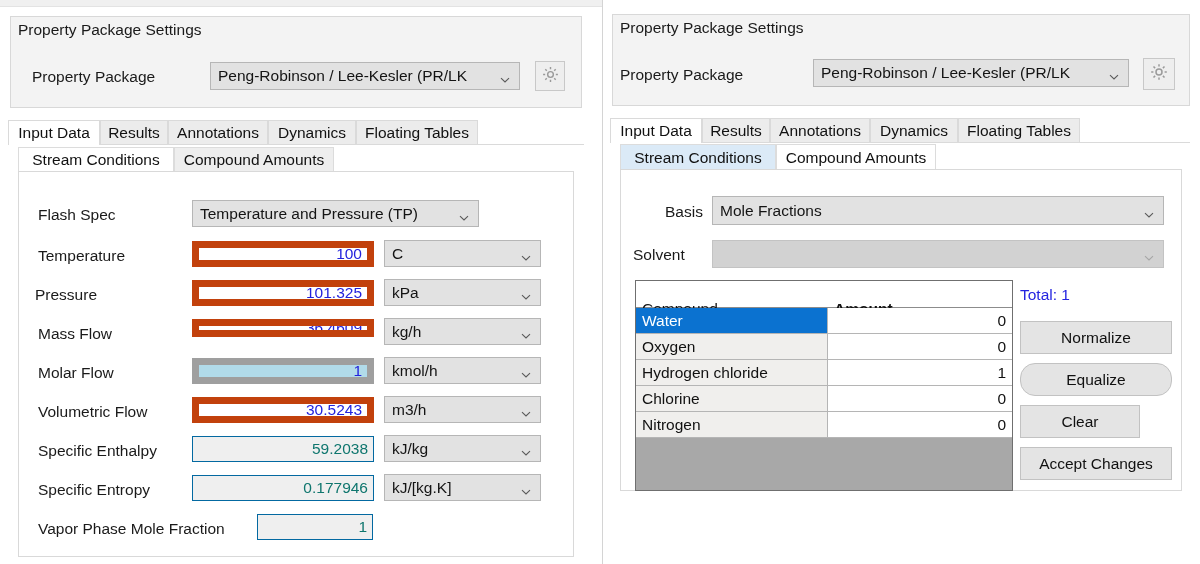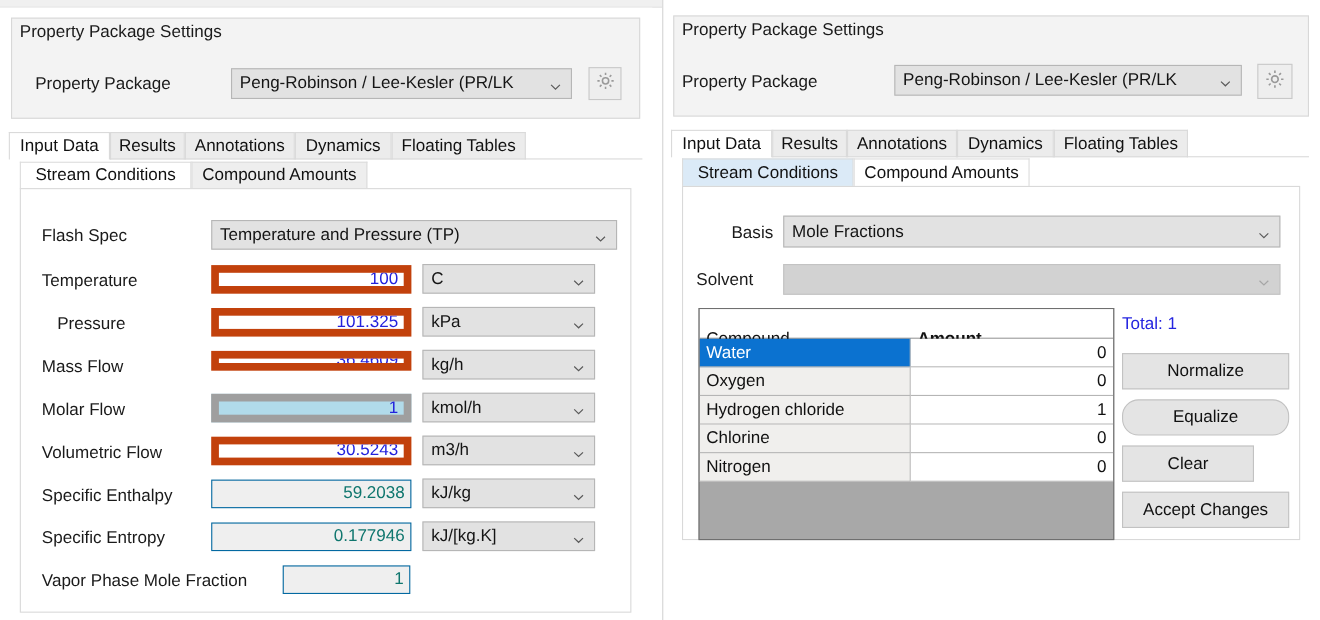--- a/index.html
+++ b/index.html
@@ -228,42 +228,42 @@
         <span>Stream Conditions</span>
         </div>
       <div class="tab inner-inactive" style="left:156px; width:160px; height:25px;">
         <span>Compound Amounts</span>
         </div>
     </div>
 
     <div class="content-frame" style="left:18px; top:164px; width:556px; height:386px;"></div>
 
     <div class="field-label" style="left:38px; top:198px;">Flash Spec</div>
-    <div class="combo" style="left:192px; top:193px; width:369px; height:27px;">
+    <div class="combo" style="left:192px; top:193px; width:287px; height:27px;">
       <span>Temperature and Pressure (TP)</span>
       <span class="chev">
         <svg viewBox="0 0 10 10" width="10" height="10">
             <path d="M1 3.2 L5 7 L9 3.2" fill="none" stroke="#5a5a5a" stroke-width="1.1"></path>
           </svg>
       </span>
     </div>
 
     <div class="field-label" style="left:38px; top:239px;">Temperature</div>
     <div class="tinput" style="left:192px; top:234px; width:182px; height:26px;">
       <span>100</span>
       </div>
     <div class="combo" style="left:384px; top:233px; width:157px; height:27px;">
       <span>C</span>
       <span class="chev">
         <svg viewBox="0 0 10 10" width="10" height="10">
             <path d="M1 3.2 L5 7 L9 3.2" fill="none" stroke="#5a5a5a" stroke-width="1.1"></path>
           </svg></span>
     </div>
 
-    <div class="field-label" style="left:52px; top:278px;text-align:center;">Pressure</div>
+    <div class="field-label" style="left:35px; top:278px;text-align:center;">Pressure</div>
     <div class="tinput" style="left:192px; top:273px; width:182px; height:26px;">
       <span>101.325</span>
       </div>
     <div class="combo" style="left:384px; top:272px; width:157px; height:27px;">
       <span>kPa</span>
       <span class="chev">
         <svg viewBox="0 0 10 10" width="10" height="10">
             <path d="M1 3.2 L5 7 L9 3.2" fill="none" stroke="#5a5a5a" stroke-width="1.1"></path>
           </svg></span>
     </div>

